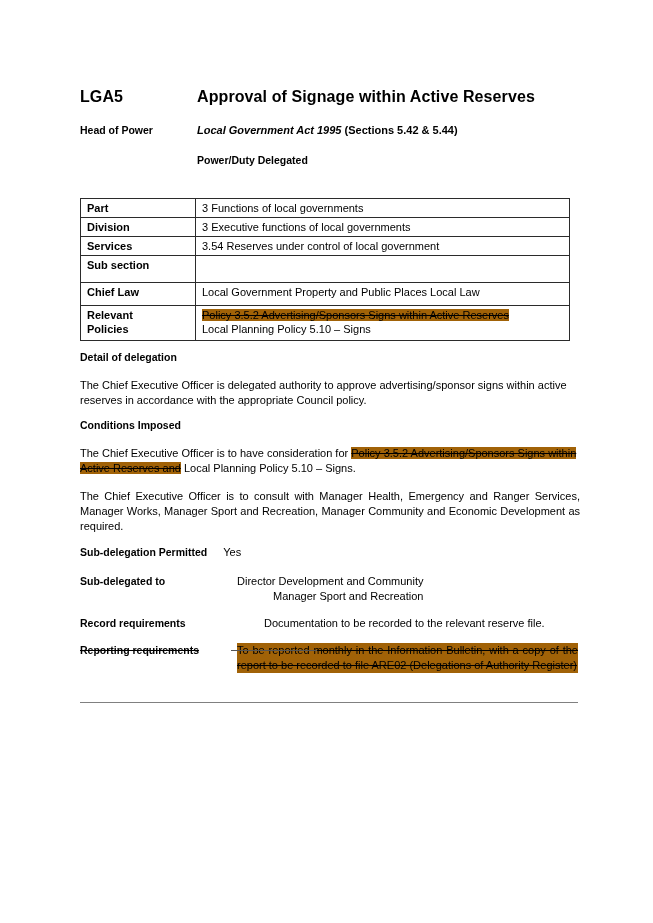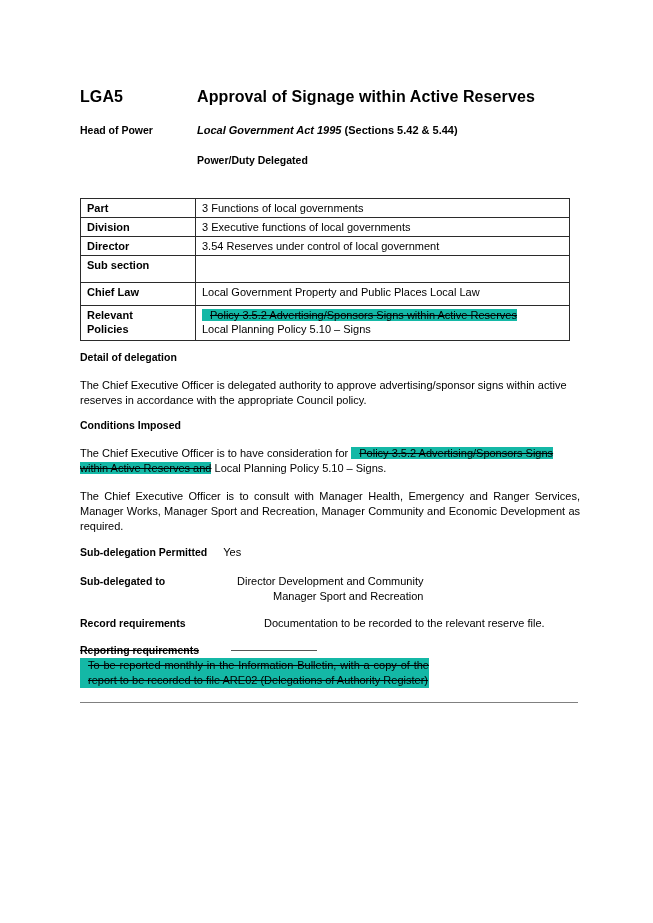--- a/index.html
+++ b/index.html
@@ -94,22 +94,21 @@
   }
   .dtable td.k {
     width: 103px;
     font-weight: bold;
   }
   .dtable tr.tall td { height: 22px; }
   .dtable tr.tall2 td { height: 18px; }
   .dtable tr.twoline td { height: 30px; }
 
   .hl {
-    background: #14b8a6;
-    padding-left: 8px;
+    background: #a16207;
   }
   .strike {
     text-decoration: line-through;
     text-decoration-thickness: 1px;
   }
 
   
   .h3 {
     position: absolute;
     left: 80px;
@@ -214,21 +213,21 @@
     <tbody>
       <tr>
         <td class="k">Part</td>
         <td>3 Functions of local governments</td>
       </tr>
       <tr>
         <td class="k">Division</td>
         <td>3 Executive functions of local governments</td>
       </tr>
       <tr>
-        <td class="k">Director</td>
+        <td class="k">Services</td>
         <td>3.54 Reserves under control of local government</td>
       </tr>
       <tr class="tall">
         <td class="k">Sub section</td>
         <td></td>
       </tr>
       <tr class="tall2">
         <td class="k">Chief Law</td>
         <td>Local Government Property and Public Places Local Law</td>
       </tr>

